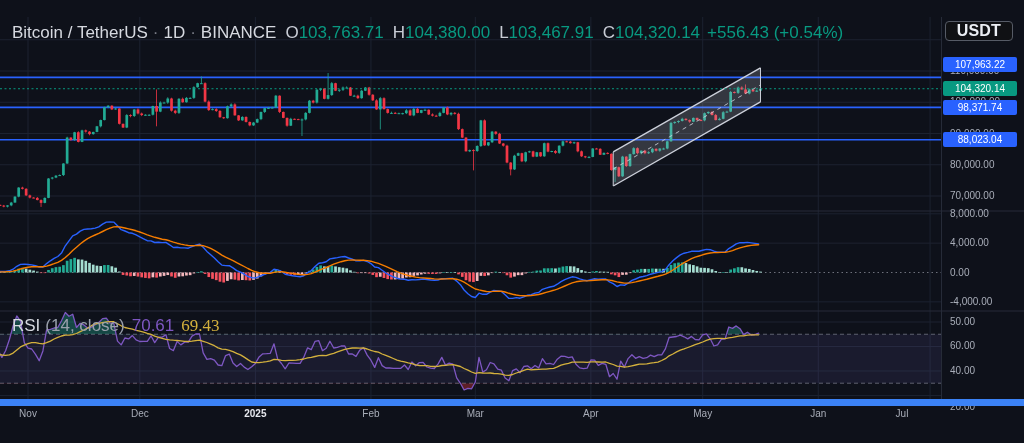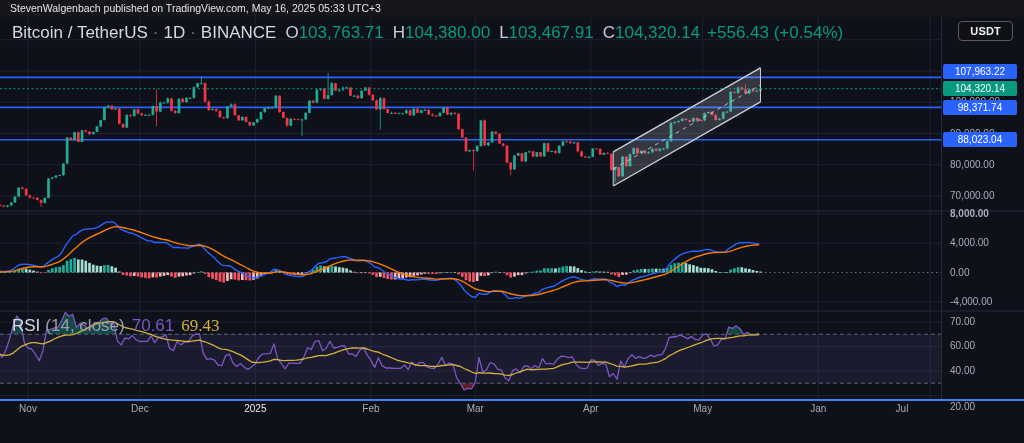--- a/index.html
+++ b/index.html
@@ -14,43 +14,40 @@
   .legend .param{color:#9aa0ac;margin-left:5px;}
   .legend .val{margin-left:7px;}
   .legend .lg-title{color:#d6d9e0;}
   .main-legend{left:12px;top:6px;}
   .macd-legend{left:12px;top:198px;}
   .rsi-legend{left:12px;top:299px;}
   .ohlc{margin-left:9px;color:#c9cdd6;}
   .ohlc b{font-weight:400;}
   .chg{margin-left:7px;}
   .usdt-btn{position:absolute;top:4px;right:11px;height:20px;padding:0 11px;background:#101114;
-            border:1px solid #565b66;border-radius:4px;color:#eceff4;font-size:11px;font-weight:700;
+            border:1px solid #565b66;border-radius:4px;color:#eceff4;font-size:16px;font-weight:700;
             font-family:inherit;letter-spacing:.2px;z-index:6;cursor:pointer;}
   .price-axis{position:absolute;left:941px;top:0;width:83px;height:382px;border-left:1px solid #262b38;
               box-sizing:border-box;z-index:4;}
   .price-axis .tick{position:absolute;left:8px;height:12px;line-height:12px;font-size:10px;color:#a8adb8;}
   .price-axis .plabel{position:absolute;left:1px;width:74px;height:15px;border-radius:2px;color:#fff;
                       font-size:10px;line-height:15px;text-align:center;z-index:5;}
-  .time-axis{position:absolute;left:0;top:382px;width:1024px;height:16px;border-top:2px solid #3b82f6;
+  .time-axis{position:absolute;left:0;top:382px;width:1024px;height:16px;border-top:7px solid #3b82f6;
              box-sizing:border-box;z-index:4;}
   .time-axis .tlabel{position:absolute;top:2px;transform:translateX(-50%);font-size:10px;color:#a8adb8;}
-  .time-axis .tlabel.strong{color:#e6e8ee;font-weight:400;}
+  .time-axis .tlabel.strong{color:#e6e8ee;font-weight:700;}
   .footer{position:absolute;top:415px;left:0;right:0;height:28px;background:#0a0b0d;display:flex;
           align-items:center;padding-left:11px;box-sizing:border-box;}
   .brand{display:flex;align-items:center;gap:7px;color:#e8eaf0;font-size:12.5px;font-weight:700;cursor:pointer;}
 </style>
 </head>
 <body>
 
 <div class="root">
 
-  <div class="pub-bar">
-    <span>StevenWalgenbach published on TradingView.com, May 16, 2025 05:33 UTC+3</span>
-  </div>
 
   <div class="chart-area">
     <svg id="chart-svg" width="1024" height="398" viewBox="0 17 1024 398">
         <g>
           <line x1="28" y1="17" x2="28" y2="399" stroke="#1c2230" stroke-width="1"></line>
           <line x1="139.82799999999997" y1="17" x2="139.82799999999997" y2="399" stroke="#1c2230" stroke-width="1"></line>
           <line x1="255.3836" y1="17" x2="255.3836" y2="399" stroke="#1c2230" stroke-width="1"></line>
           <line x1="370.93919999999997" y1="17" x2="370.93919999999997" y2="399" stroke="#1c2230" stroke-width="1"></line>
           <line x1="475.31199999999995" y1="17" x2="475.31199999999995" y2="399" stroke="#1c2230" stroke-width="1"></line>
           <line x1="590.8675999999999" y1="17" x2="590.8675999999999" y2="399" stroke="#1c2230" stroke-width="1"></line>
@@ -750,29 +747,29 @@
     </div>
 
     <button class="usdt-btn">USDT</button>
 
     <div class="price-axis" id="price-axis">
         <div class="tick" style="top: 48px;">110,000.00</div>
         <div class="tick" style="top: 79.25px;">100,000.00</div>
         <div class="tick" style="top: 110.5px;">90,000.00</div>
         <div class="tick" style="top: 141.75px;">80,000.00</div>
         <div class="tick" style="top: 173px;">70,000.00</div>
-        <div class="tick" style="top: 190.8px; font-weight: bold;">8,000.00</div>
+        <div class="tick" style="top: 190.8px;">8,000.00</div>
         <div class="tick" style="top: 220.15px;">4,000.00</div>
         <div class="tick" style="top: 249.5px;">0.00</div>
         <div class="tick" style="top: 278.85px;">-4,000.00</div>
-        <div class="tick" style="top: 299px;">70.00</div>
+        <div class="tick" style="top: 299px;">50.00</div>
         <div class="tick" style="top: 323.49px;">60.00</div>
         <div class="tick" style="top: 347.98px;">40.00</div>
         <div class="tick" style="top: 376px; margin-top: 8px;">20.00</div>
-        <div class="plabel" style="top: 47px; background: rgb(41, 98, 255);">107,963.22</div>
+        <div class="plabel" style="top: 40px; background: rgb(41, 98, 255);">107,963.22</div>
         <div class="plabel" style="top: 82.8383px; background: rgb(41, 98, 255);">98,371.74</div>
         <div class="plabel" style="top: 115.178px; background: rgb(41, 98, 255);">88,023.04</div>
         <div class="plabel" style="top: 64.2496px; background: rgb(8, 153, 129);">104,320.14</div>
       </div>
     <div class="time-axis" id="time-axis">
         <div class="tlabel" style="left: 28px;">Nov</div>
         <div class="tlabel" style="left: 139.828px;">Dec</div>
         <div class="tlabel strong" style="left: 255.384px;">2025</div>
         <div class="tlabel" style="left: 370.939px;">Feb</div>
         <div class="tlabel" style="left: 475.312px;">Mar</div>

